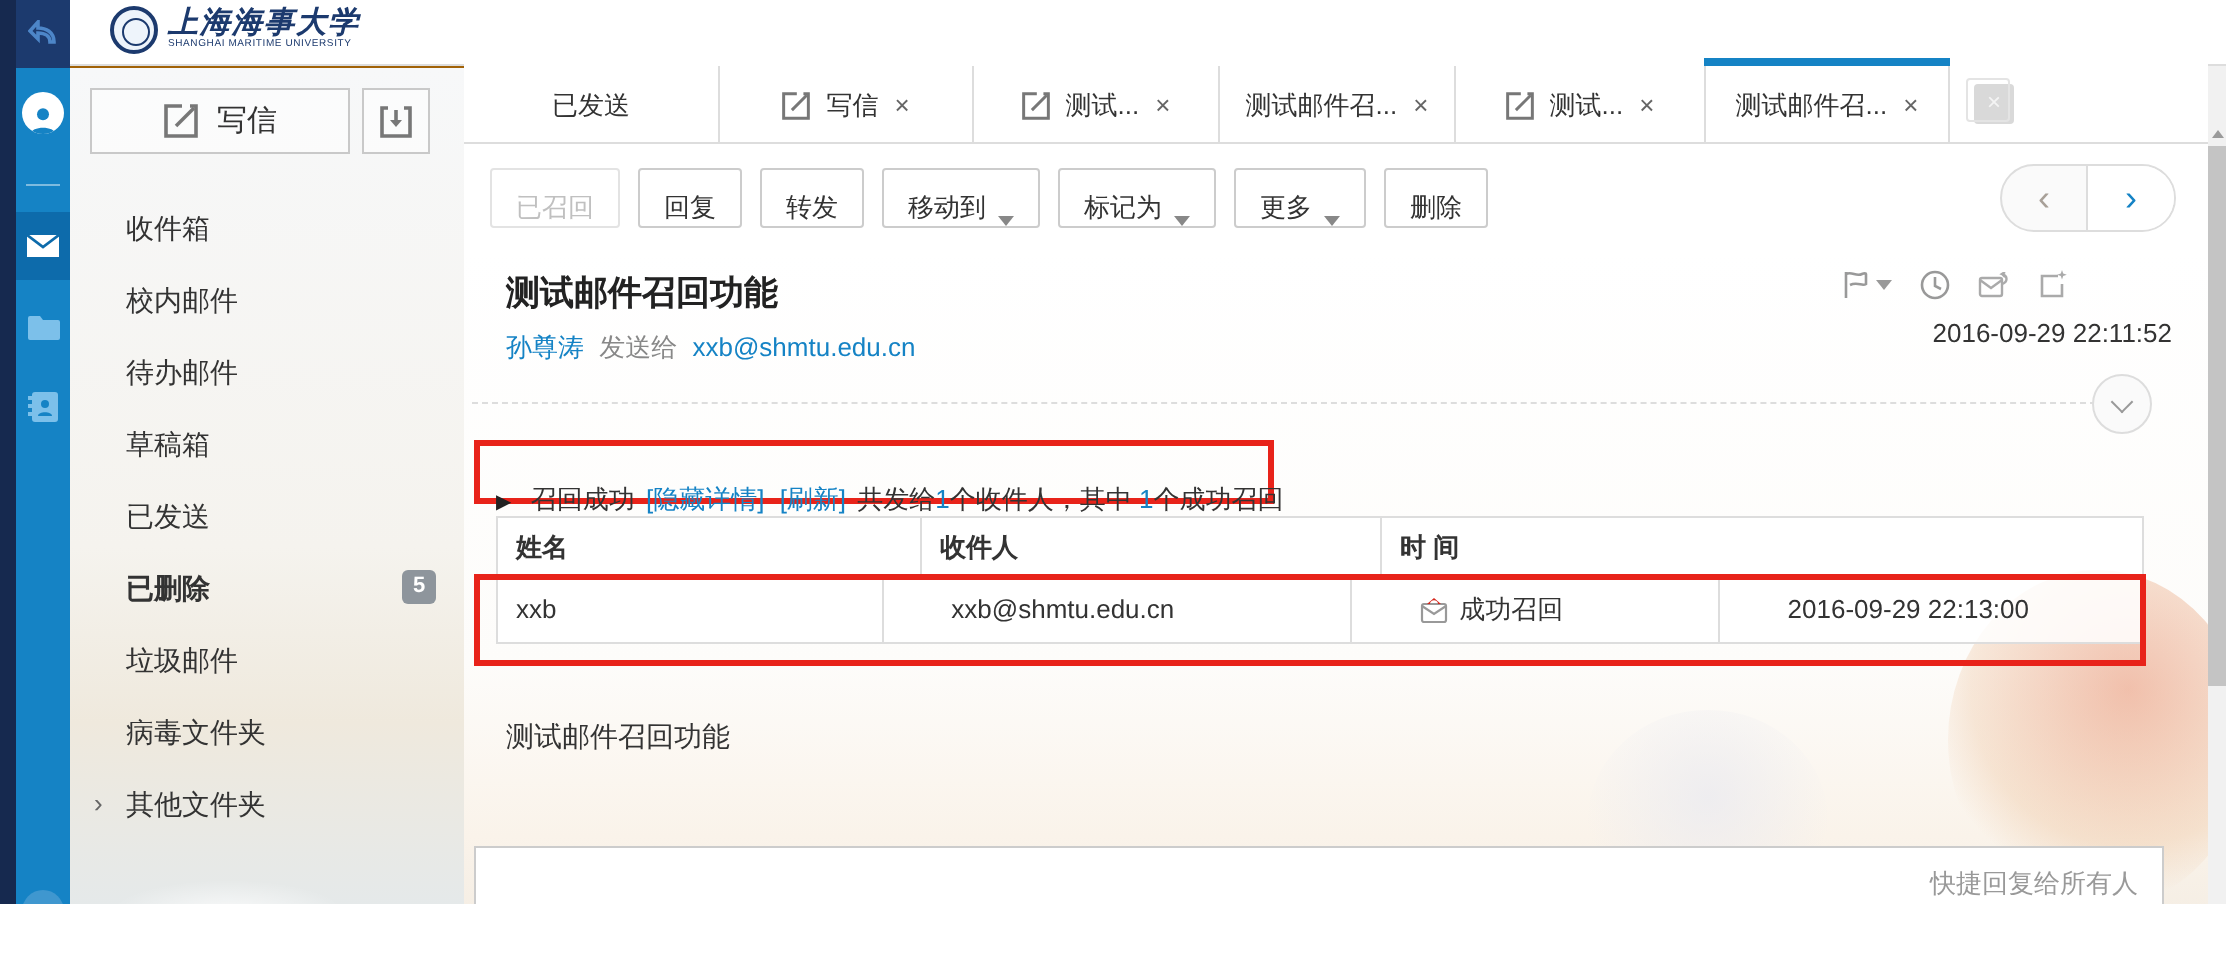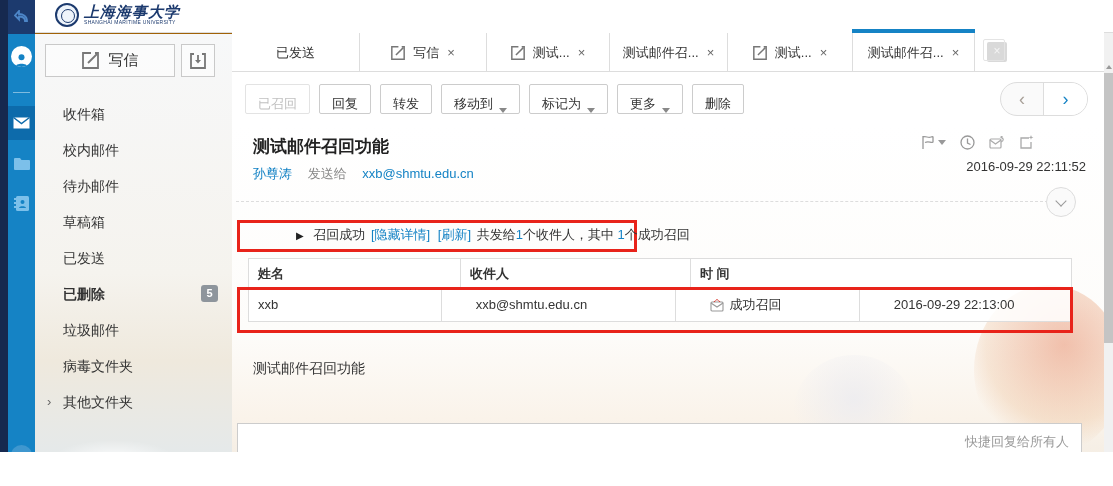--- a/index.html
+++ b/index.html
@@ -72,30 +72,30 @@
 
   
   .mailview { position:absolute; left:0; top:125px; width:872px; height:345px; overflow:hidden;
     background:linear-gradient(180deg,#ffffff 0%,#fdfcfa 60%,#faf3ea 85%,#f3ece2 100%); }
   .balloon { position:absolute; border-radius:50%; pointer-events:none; }
   .balloon.b1 { right:-20px; top:160px; width:150px; height:170px; background:radial-gradient(circle at 60% 35%, rgba(222,96,48,.38), rgba(222,140,70,.18) 55%, rgba(222,140,70,0) 72%); }
   .balloon.b2 { right:190px; top:230px; width:120px; height:110px; background:radial-gradient(circle at 50% 40%, rgba(235,235,240,.8), rgba(235,235,240,0) 70%); }
   .subject { position:absolute; left:21px; top:10px; font-size:17px; font-weight:bold; color:#222; }
   .meta { position:absolute; left:21px; top:40px; font-size:13px; }
   .meta a { color:#1583c5; text-decoration:none; cursor:pointer; }
-  .meta .gray { color:#888; margin:0 12px; }
+  .meta .gray { color:#888; margin:0 4px; }
   .mail-icons { position:absolute; right:70px; top:10px; display:flex; align-items:center; gap:14px; color:#999; }
   .mail-date { position:absolute; right:18px; top:34px; font-size:13px; color:#333; }
   .dash-line { position:absolute; left:4px; top:76px; width:812px; border-top:1px dashed #ddd; }
   .collapse-btn { position:absolute; right:28px; top:62px; width:30px; height:30px; border:1px solid #ddd; border-radius:50%; background:#fafafa; cursor:pointer; }
   .collapse-btn i { position:absolute; left:10px; top:9px; width:8px; height:8px; border-right:1.5px solid #999; border-bottom:1.5px solid #999; transform:rotate(45deg); }
 
   
   .redbox1 { position:absolute; left:5px; top:95px; width:400px; height:32px; border:3px solid #e8231a; }
-  .recall-line { position:absolute; left:16px; top:101px; font-size:13px; color:#333; white-space:nowrap;margin-left:48px; }
+  .recall-line { position:absolute; left:16px; top:116px; font-size:13px; color:#333; white-space:nowrap; }
   .recall-line .tri { font-size:10px; margin-right:6px; color:#222; }
   .recall-line a { color:#1583c5; text-decoration:none; cursor:pointer; margin:0 2px; }
   .recall-line .num { color:#1583c5; }
 
   
   .rtable { position:absolute; left:16px; top:133px; width:824px; border:1px solid #ddd; background:rgba(255,255,255,.85); }
   .rt-row { display:flex; height:30px; line-height:30px; }
   .rt-row.head { border-bottom:1px solid #ddd; font-weight:bold; }
   .rt-row.data { height:32px; line-height:32px;gap:25px; }
   .rt-cell { padding-left:9px; border-right:1px solid #ddd; overflow:hidden; white-space:nowrap; }

